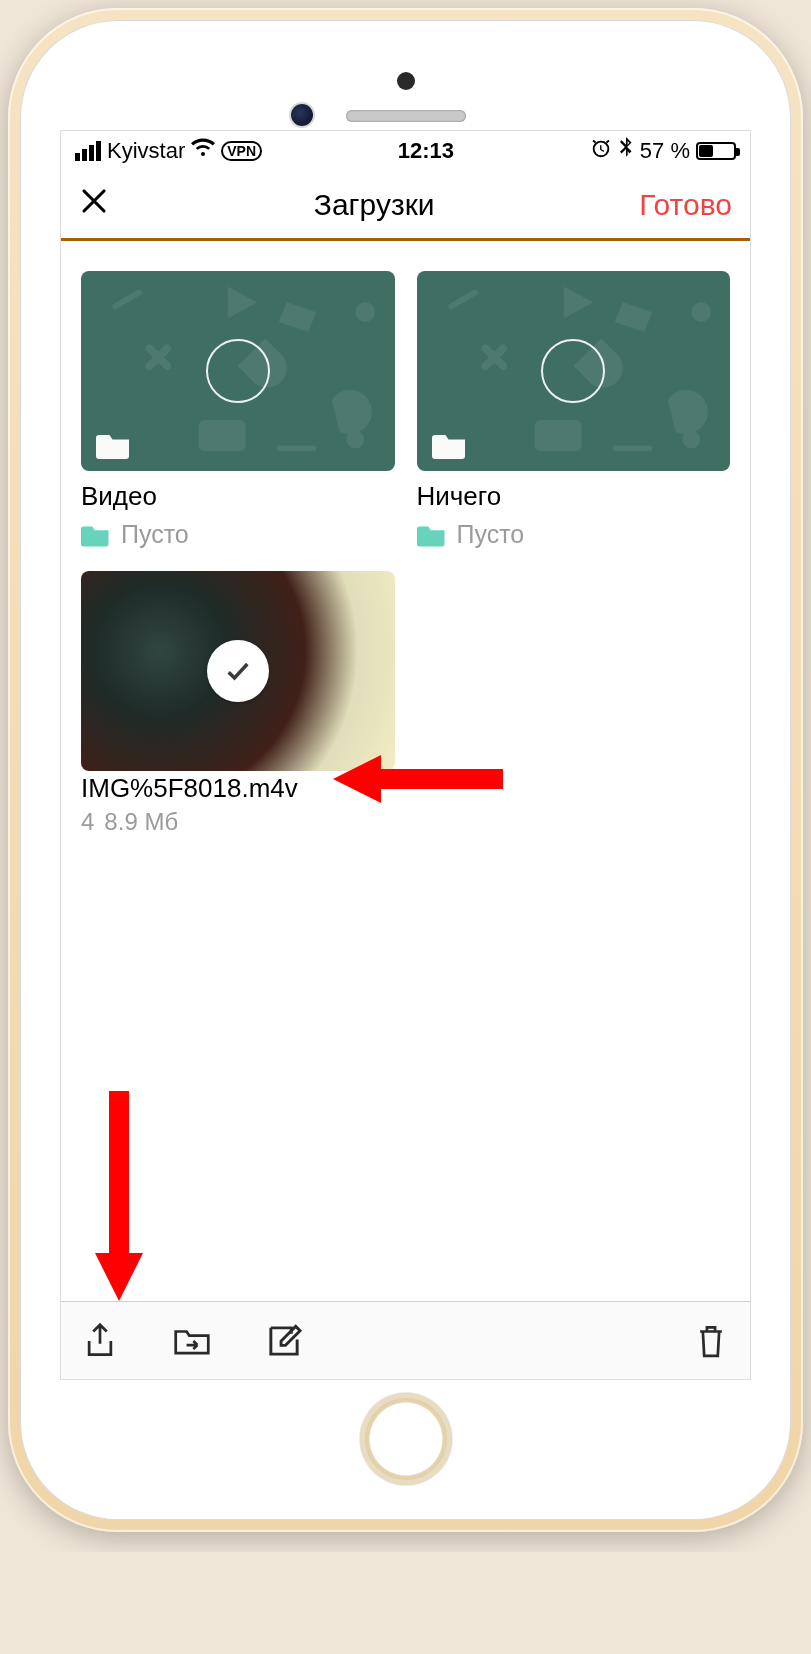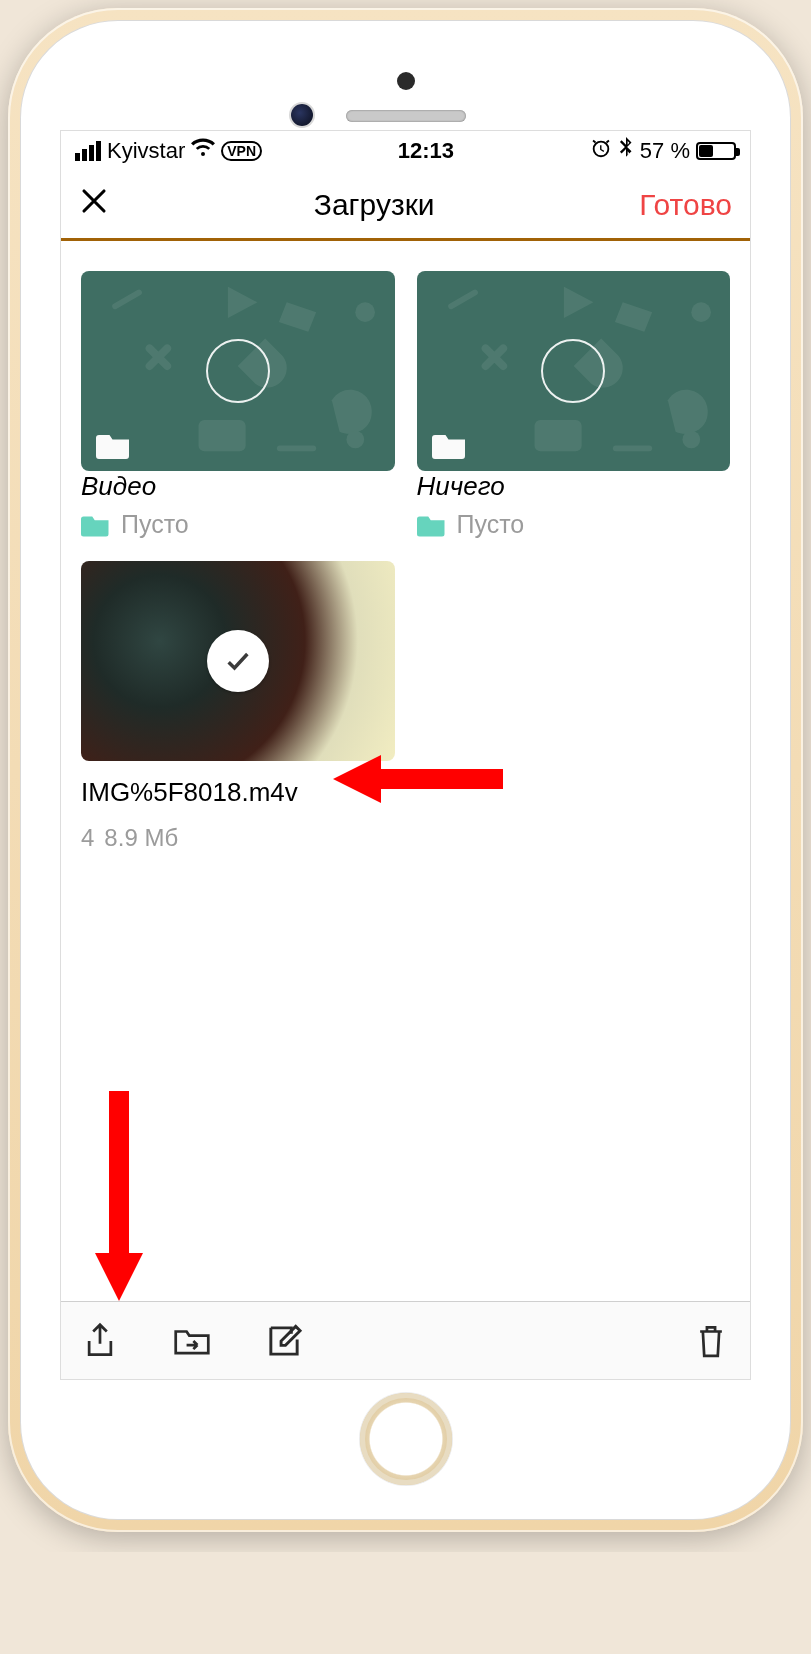--- a/index.html
+++ b/index.html
@@ -132,40 +132,40 @@
   }
   .folder-thumb svg.pattern { position:absolute; inset:0; width:100%; height:100%; opacity:0.35; }
   .sel-ring {
     position:absolute; left:50%; top:50%; transform:translate(-50%,-50%);
     width:64px; height:64px; border:2.5px solid rgba(255,255,255,.9); border-radius:50%;
   }
   .folder-corner {
     position:absolute; left:14px; bottom:12px; width:38px; height:30px;
   }
   .folder-corner svg { width:100%; height:100%; fill:#fafafa; }
-  .tile-name { font-size:26px; color:#000;font-style:italic; }
+  .tile-name { margin-top:10px; font-size:26px; color:#000; }
   .tile-sub { margin-top:8px; display:flex; align-items:center; gap:10px; }
   .mini-folder { width:30px; height:26px; display:inline-block; }
   .mini-folder svg { width:100%; height:100%; fill:#66d4bd; }
   .tile-meta { color:#9b9b9b; font-size:25px; }
 
   .video-thumb {
     background: radial-gradient(circle at 25% 40%, #304642 0%, #1f2b28 25%, #402018 55%, #e0debb 75%, #f2edc1 100%);
     filter: blur(0.5px);
   }
   .sel-check {
     position:absolute; left:50%; top:50%; transform:translate(-50%,-50%);
     width:62px; height:62px; background:#fff; border-radius:50%;
     display:flex; align-items:center; justify-content:center;
     box-shadow: 0 1px 3px rgba(0,0,0,.3);
   }
   .sel-check svg { width:28px; height:28px; stroke:#3b3b3b; stroke-width:3; fill:none; }
 
-  .file-name { margin-top:16px; font-size:26px; color:#000; }
-  .file-meta { margin-top:16px; font-size:24px; color:#9b9b9b; }
+  .file-name { margin-top:2px; font-size:26px; color:#000; }
+  .file-meta { margin-top:4px; font-size:24px; color:#9b9b9b; }
   .file-meta .gap { display:inline-block; width:10px; }
 
   
   .toolbar {
     height: 78px;
     border-top: 1px solid #cfcfcf;
     display: flex;
     align-items: center;
     padding: 0 18px;
     gap: 50px;

